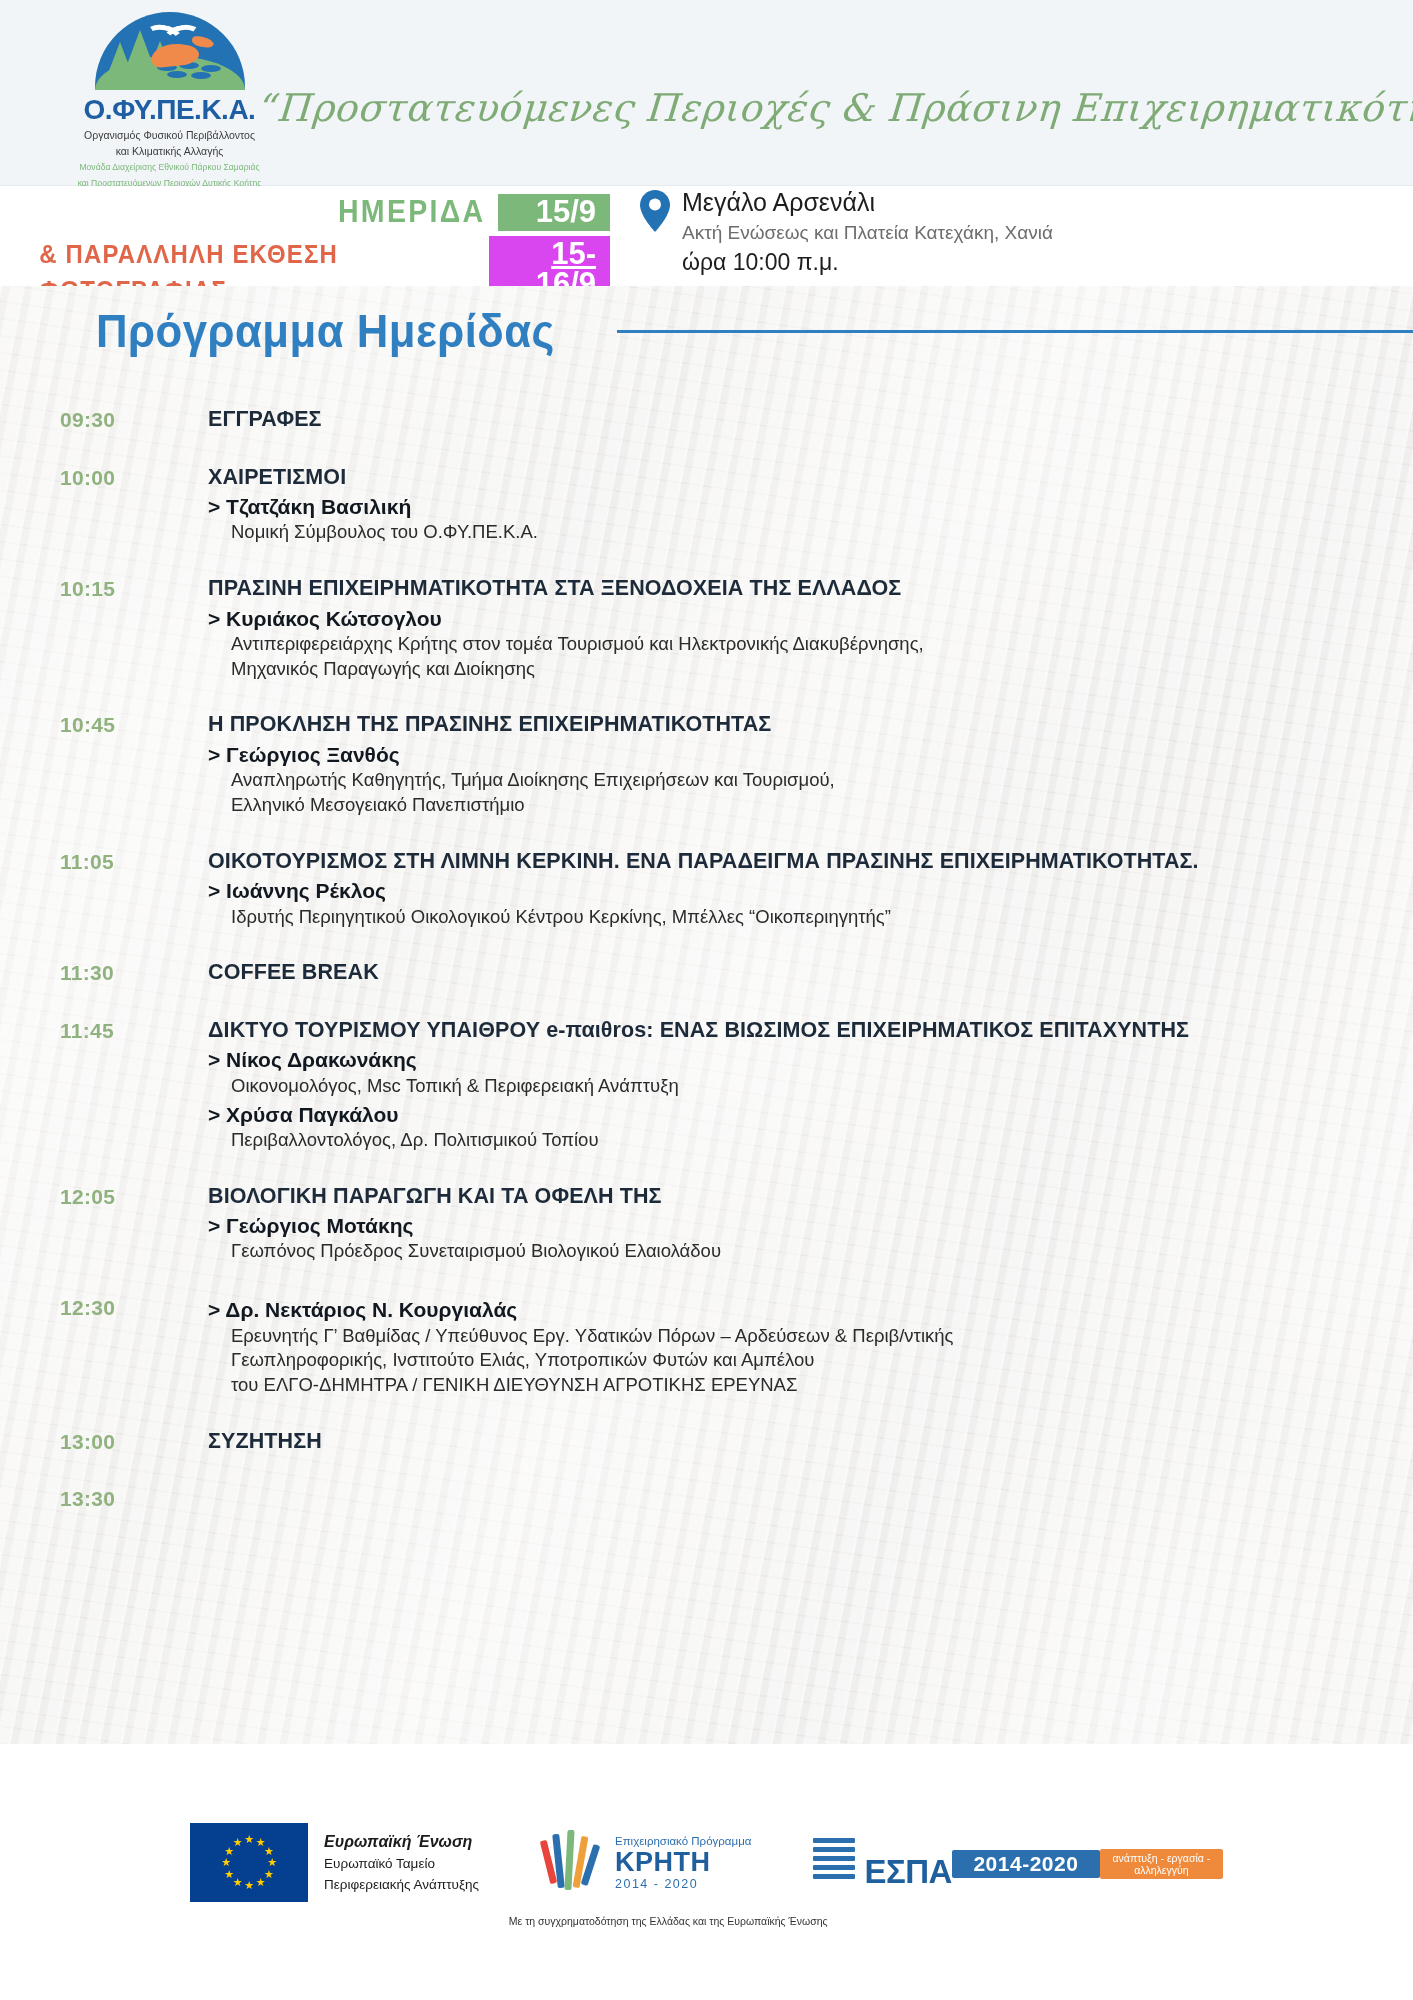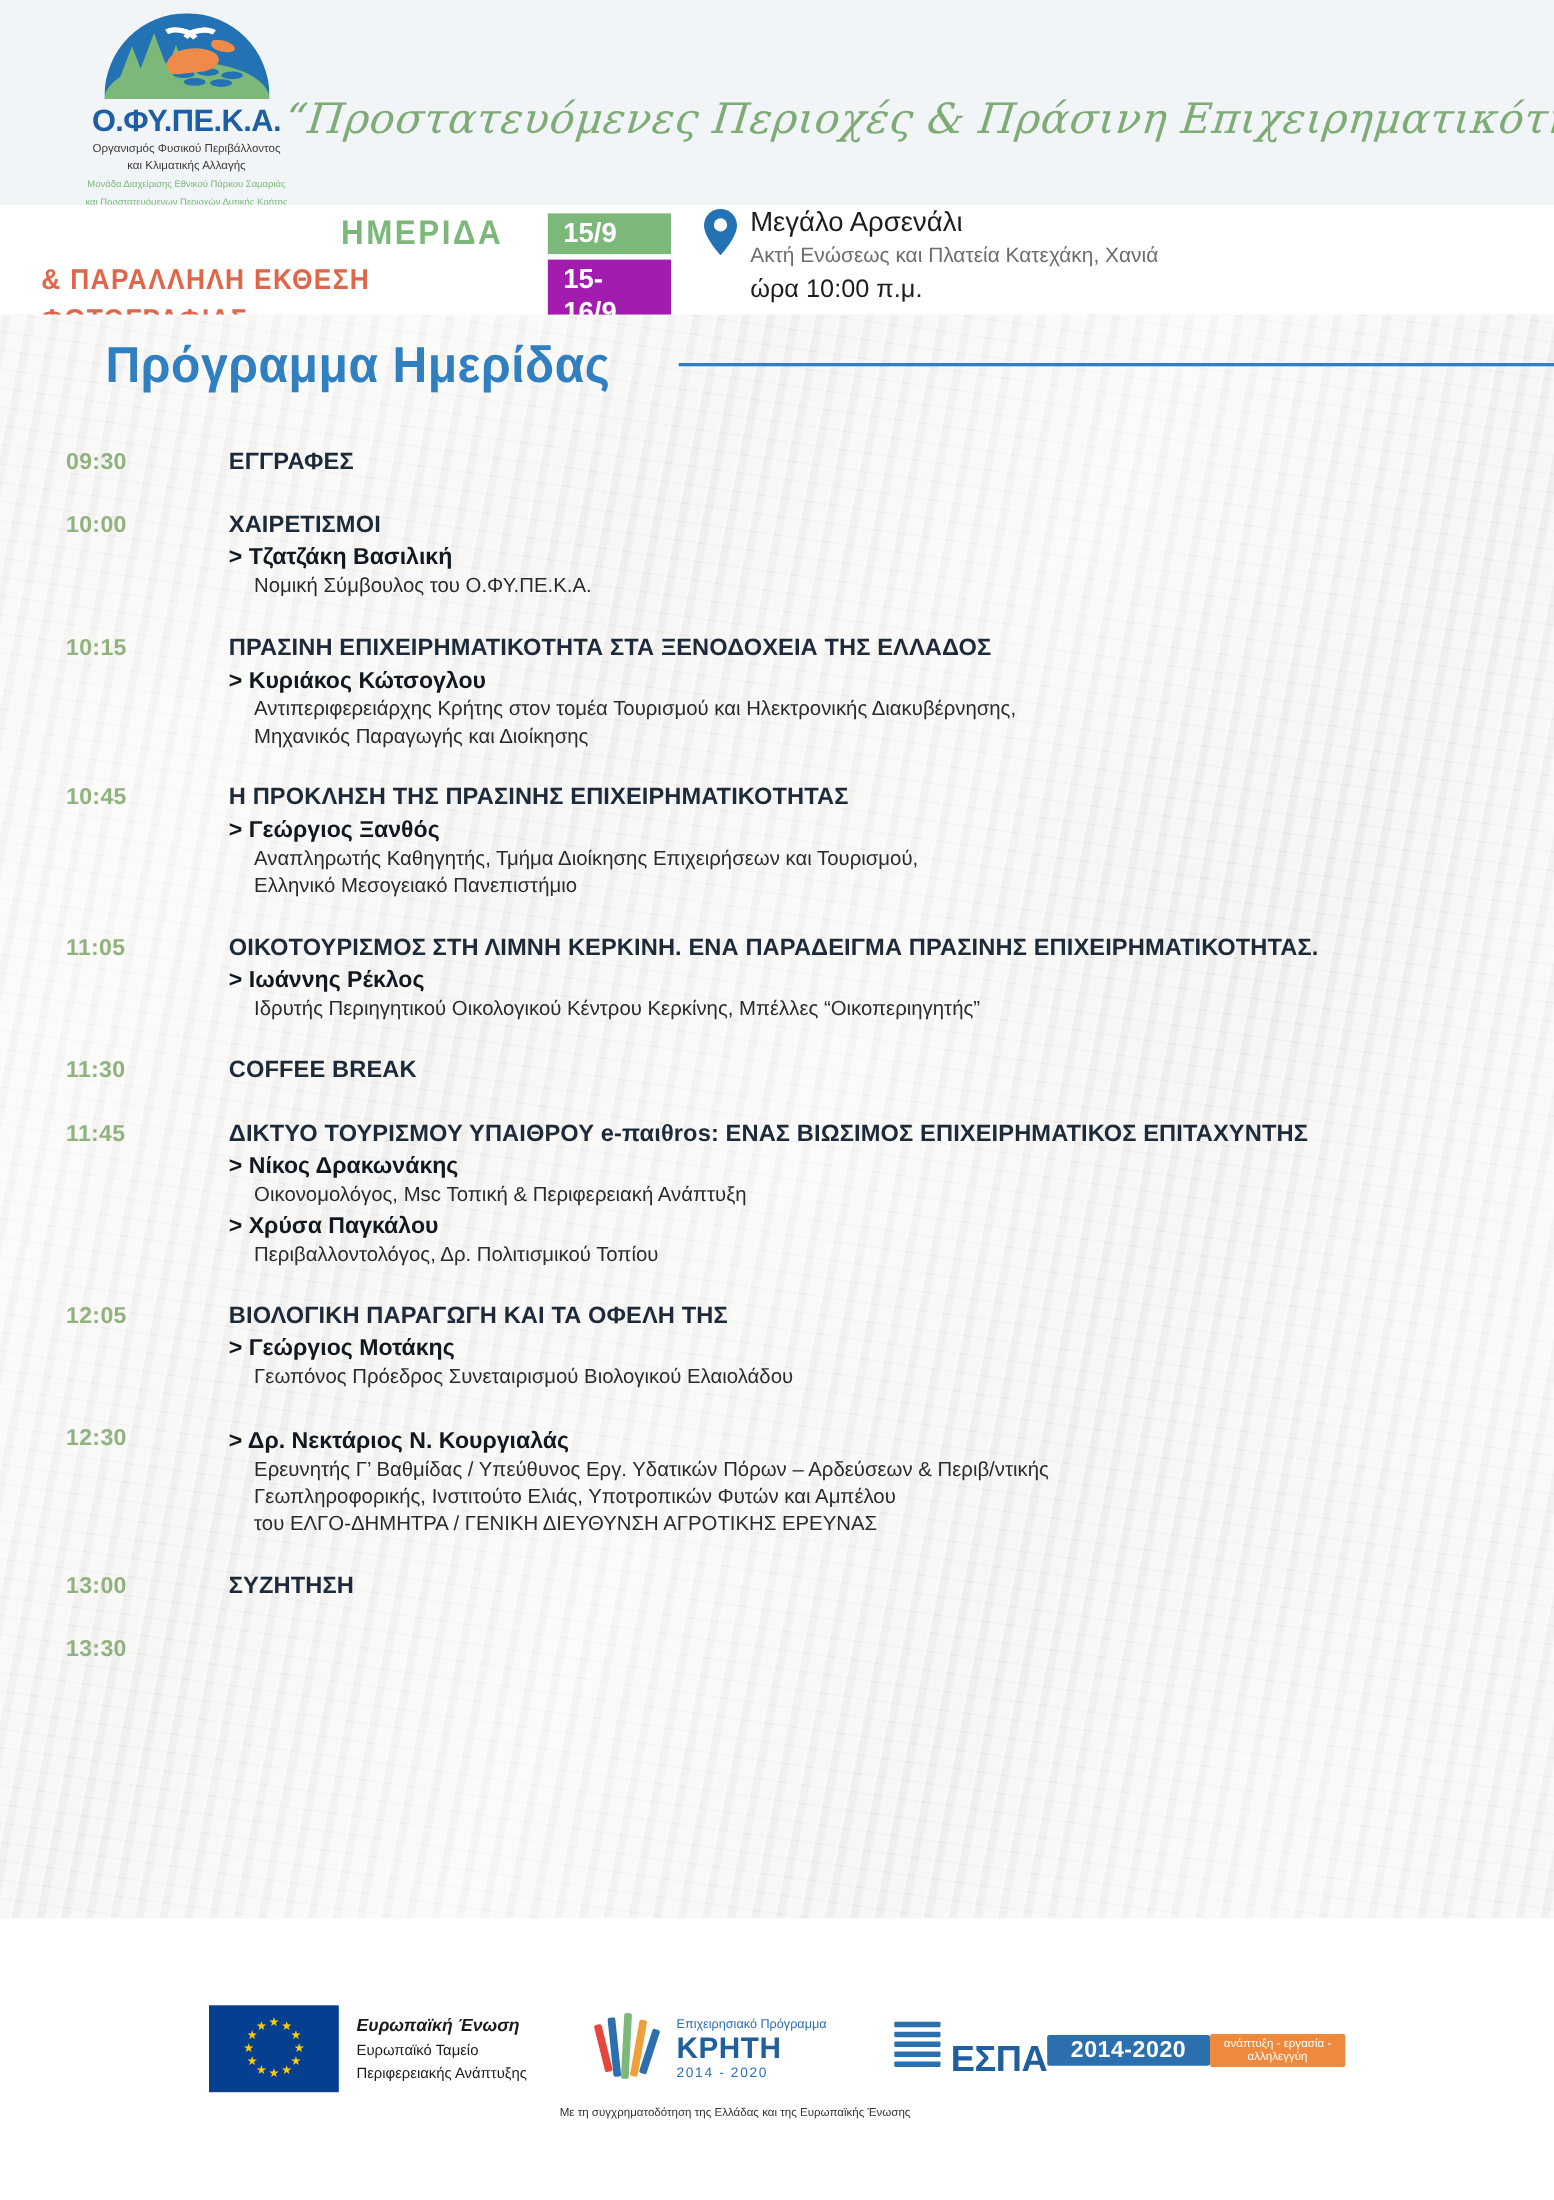--- a/index.html
+++ b/index.html
@@ -174,29 +174,28 @@
     transform: scaleX(0.92);
     transform-origin: right center;
   }
   .event-label.green { color: #7cb87a; }
   .event-label.red   { color: #e0664a; font-size: 26px; letter-spacing: 1.3px; }
 
   .event-badge {
     font-family: "Liberation Sans Narrow", "Liberation Sans", sans-serif;
     font-weight: bold;
     color: #ffffff;
-    font-size: 25px;
+    font-size: 31px;
     padding: 3px 14px 4px 14px;
     min-width: 112px;
-    text-align: left;
+    text-align: right;
     line-height: 30px;
-    margin-left: 28px;
   }
   .event-badge.green { background: #7cb87a; }
-  .event-badge.red   { background: #a21caf; }
+  .event-badge.red   { background: #d946ef; text-decoration: underline; }
 
   .venue {
     position: absolute;
     left: 640px;
     top: 0px;
     display: flex;
     align-items: flex-start;
   }
   .pin-icon {
     width: 30px;

